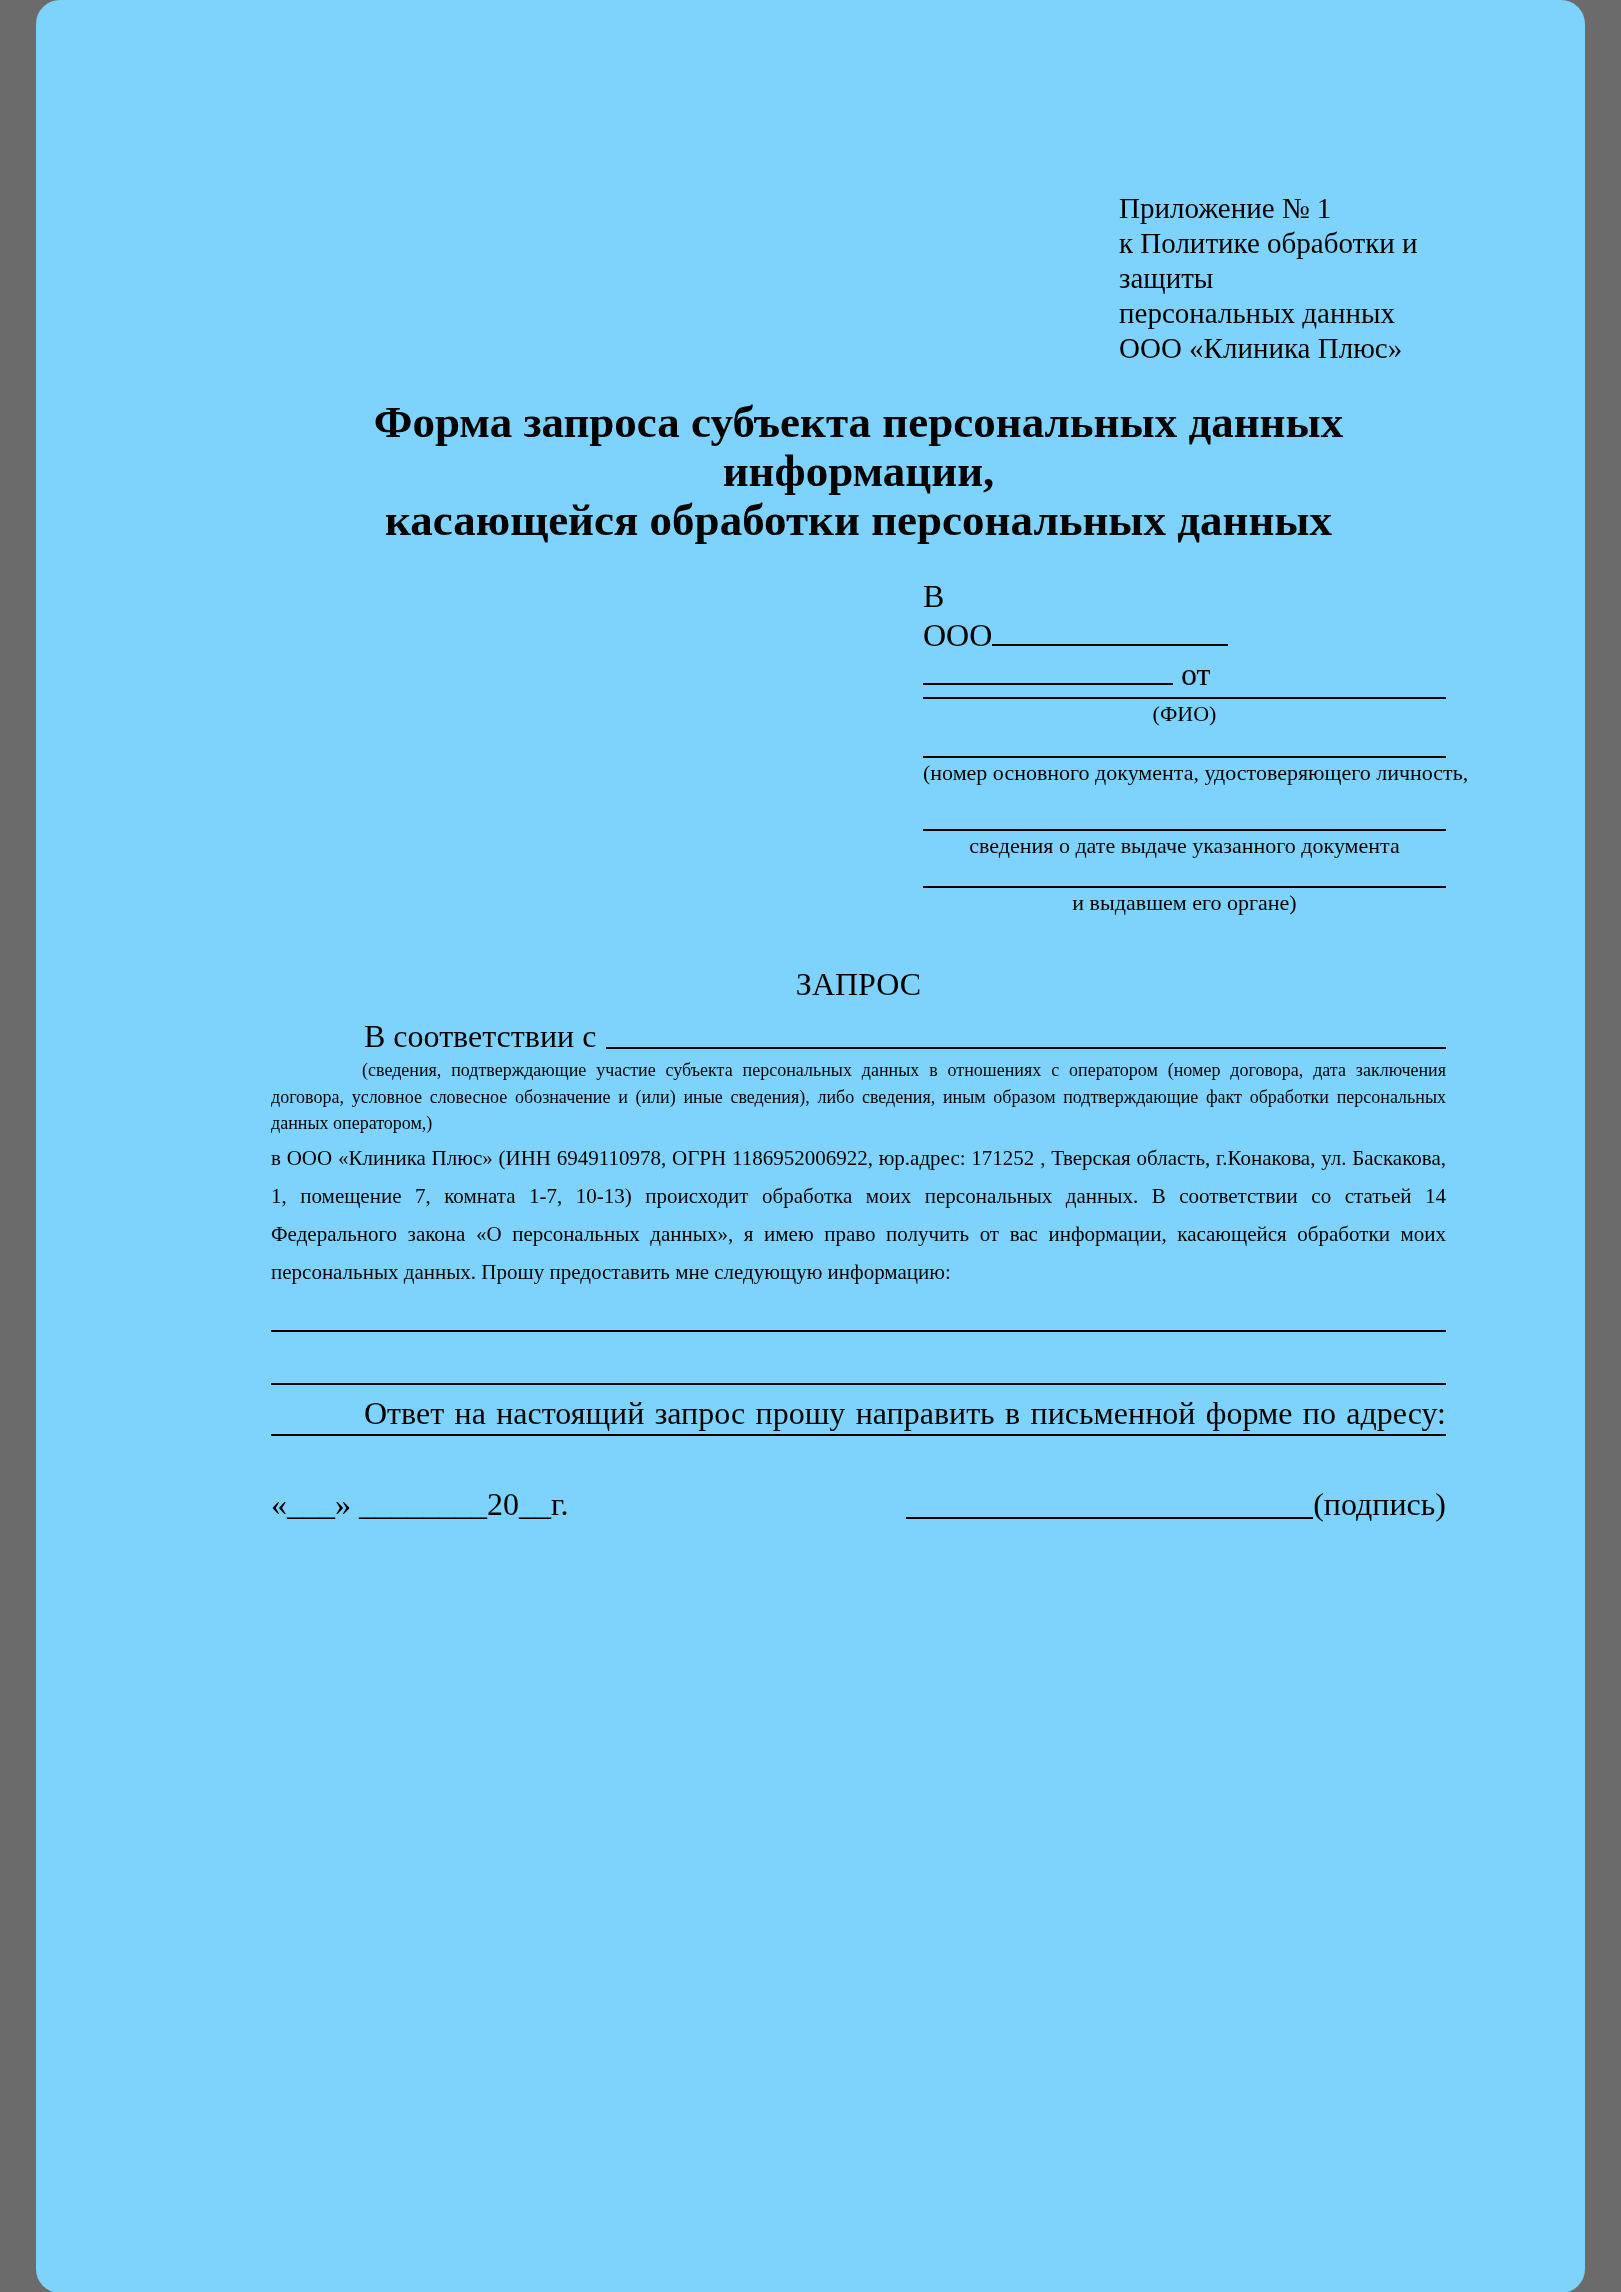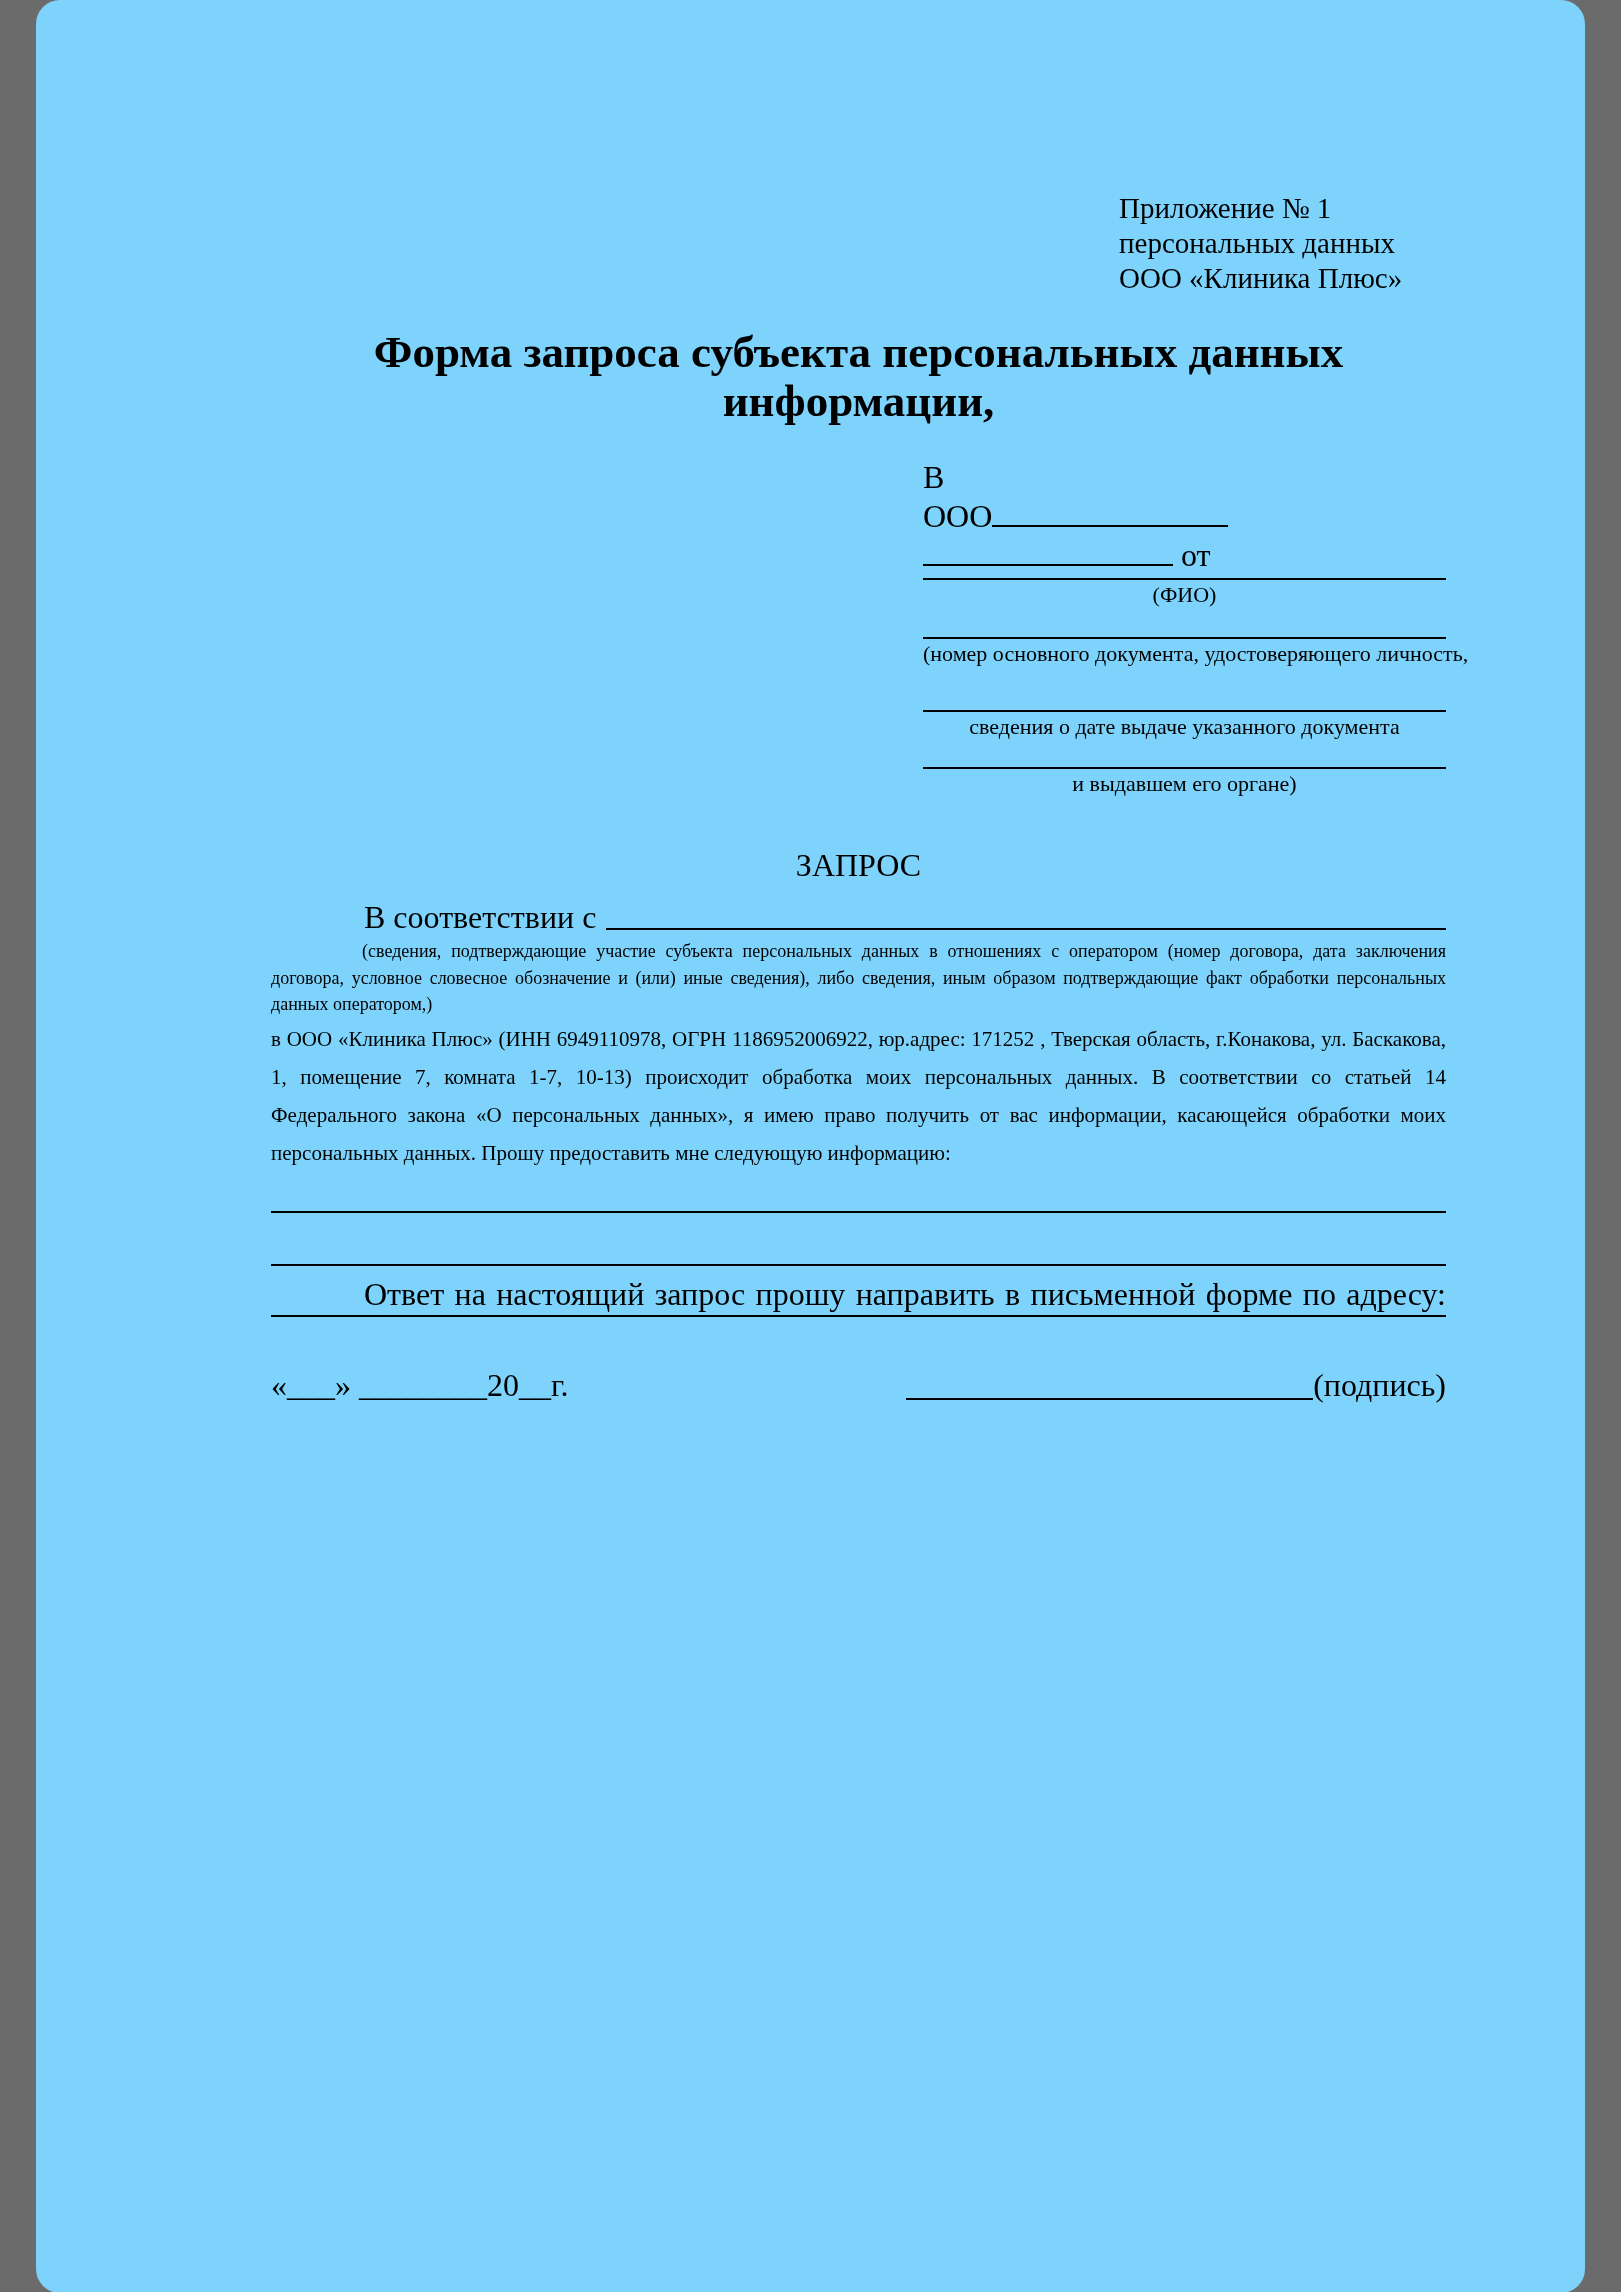--- a/index.html
+++ b/index.html
@@ -64,26 +64,28 @@
   .sig-line { width: 407px; border-bottom: 2.9px solid #000; margin-bottom: 5.9px; }
 </style>
 </head>
 <body>
 
 <div class="page">
   <div class="content">
 
     <div class="appendix">
       <div>Приложение № 1</div>
+      <div>к Политике обработки и защиты</div>
       <div>персональных данных</div>
       <div>ООО «Клиника Плюс»</div>
     </div>
 
     <div class="title">
       <div>Форма запроса субъекта персональных данных информации,</div>
+      <div>касающейся обработки персональных данных</div>
     </div>
 
     <div class="addressee">
       <div class="addr-row">В</div>
       <div class="addr-row">
         <span>ООО</span><span class="blank" style="width:236px"></span>
       </div>
       <div class="addr-row">
         <span class="blank" style="width:250px"></span>
         <span>от</span>

